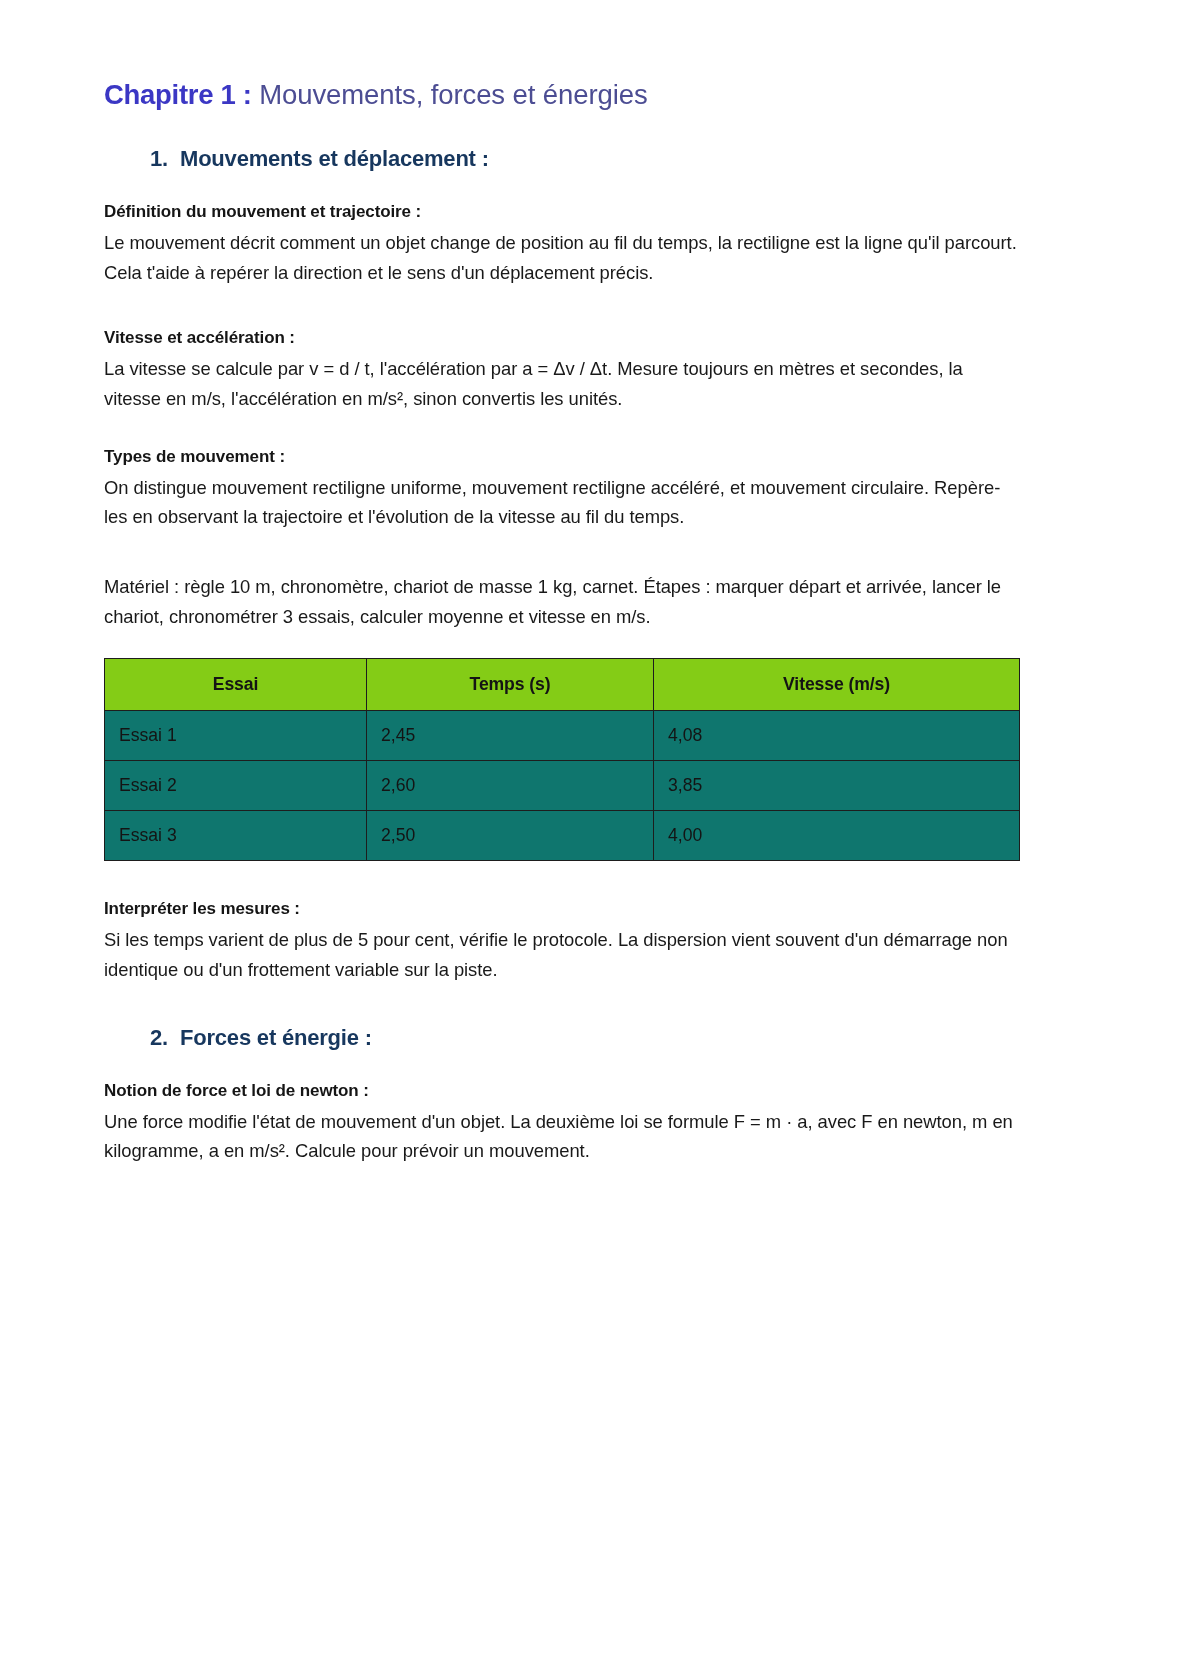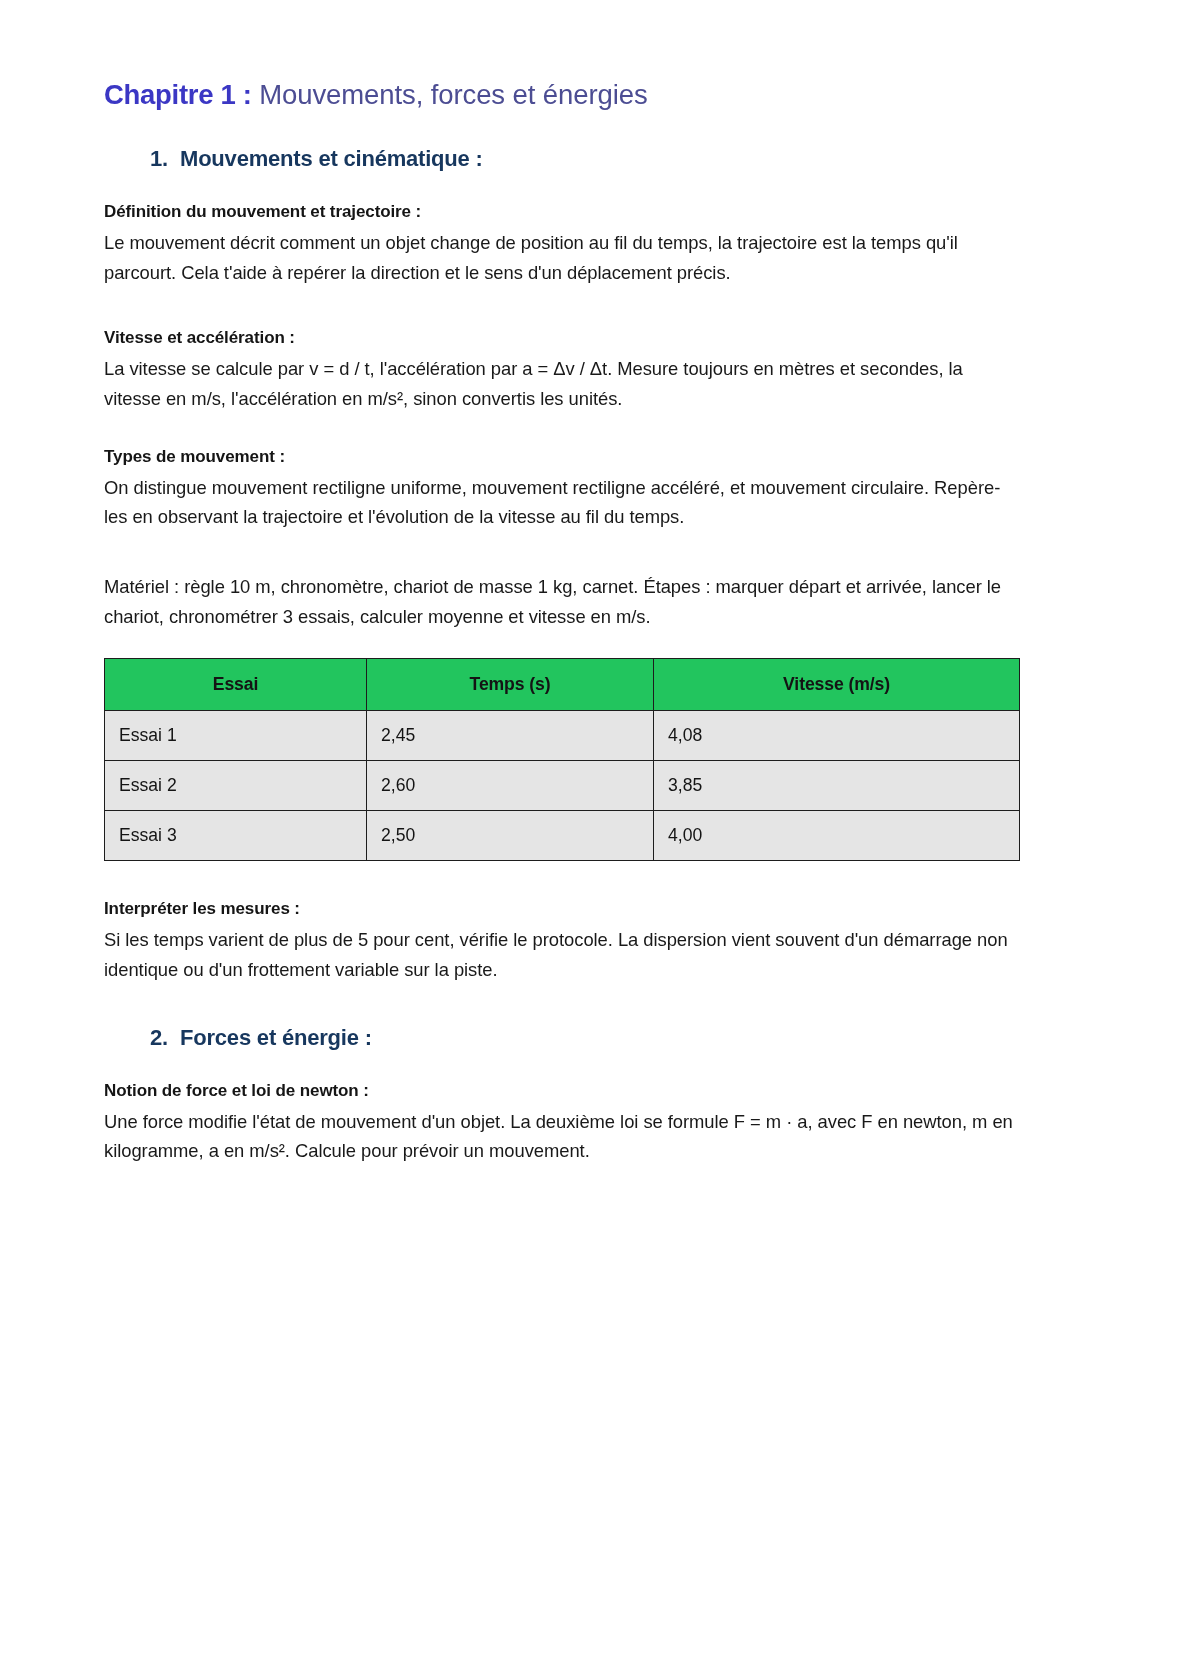--- a/index.html
+++ b/index.html
@@ -97,54 +97,54 @@
     margin: 0 0 38px 0;
     table-layout: fixed;
   }
   .data-table th,
   .data-table td {
     border: 1.6px solid #1d1d1d;
     font-size: 17.6px;
     color: #141414;
   }
   .data-table thead th {
-    background: #22c55e;
+    background: #84cc16;
     font-weight: 700;
     text-align: center;
     padding: 15px 22px;
     letter-spacing: -0.1px;
     margin-top: 44px;
   }
   .data-table tbody td {
-    background: #e5e5e5;
+    background: #0f766e;
     font-weight: 400;
     text-align: left;
     padding: 14px 14px;
   }
   .col-essai  { width: 262px; }
   .col-temps  { width: 287px; }
   .col-vitesse{ width: 366px; }
 </style>
 </head>
 <body>
 
 <div class="page">
 
   <h1 class="doc-title">
     <span class="chapter-label">Chapitre 1 :</span><span class="title-rest"> Mouvements, forces et énergies</span>
   </h1>
 
   <div class="section-heading">
     <span class="sec-num">1.</span>
-    <span class="sec-text">Mouvements et cinématique :</span>
+    <span class="sec-text">Mouvements et déplacement :</span>
   </div>
 
   <div class="block gap-lg">
     <div class="block-title">Définition du mouvement et trajectoire :</div>
-    <p class="block-body">Le mouvement décrit comment un objet change de position au fil du temps, la trajectoire est la temps qu'il parcourt. Cela t'aide à repérer la direction et le sens d'un déplacement précis.</p>
+    <p class="block-body">Le mouvement décrit comment un objet change de position au fil du temps, la rectiligne est la ligne qu'il parcourt. Cela t'aide à repérer la direction et le sens d'un déplacement précis.</p>
   </div>
 
   <div class="block gap-md">
     <div class="block-title">Vitesse et accélération :</div>
     <p class="block-body">La vitesse se calcule par v = d / t, l'accélération par a = Δv / Δt. Mesure toujours en mètres et secondes, la vitesse en m/s, l'accélération en m/s², sinon convertis les unités.</p>
   </div>
 
   <div class="block gap-lg">
     <div class="block-title">Types de mouvement :</div>
     <p class="block-body">On distingue mouvement rectiligne uniforme, mouvement rectiligne accéléré, et mouvement circulaire. Repère-les en observant la trajectoire et l'évolution de la vitesse au fil du temps.</p>

